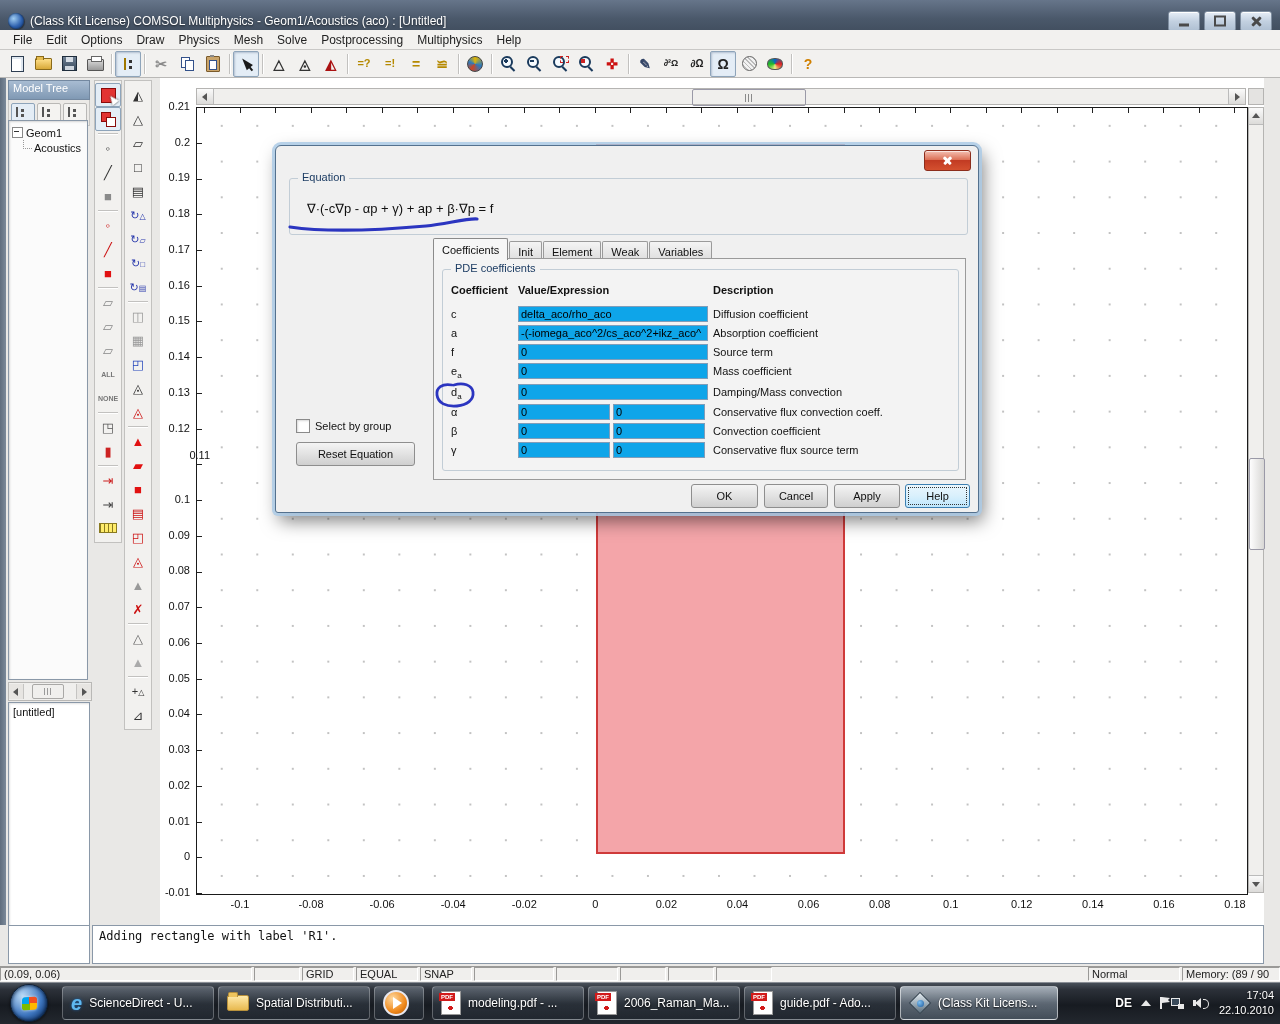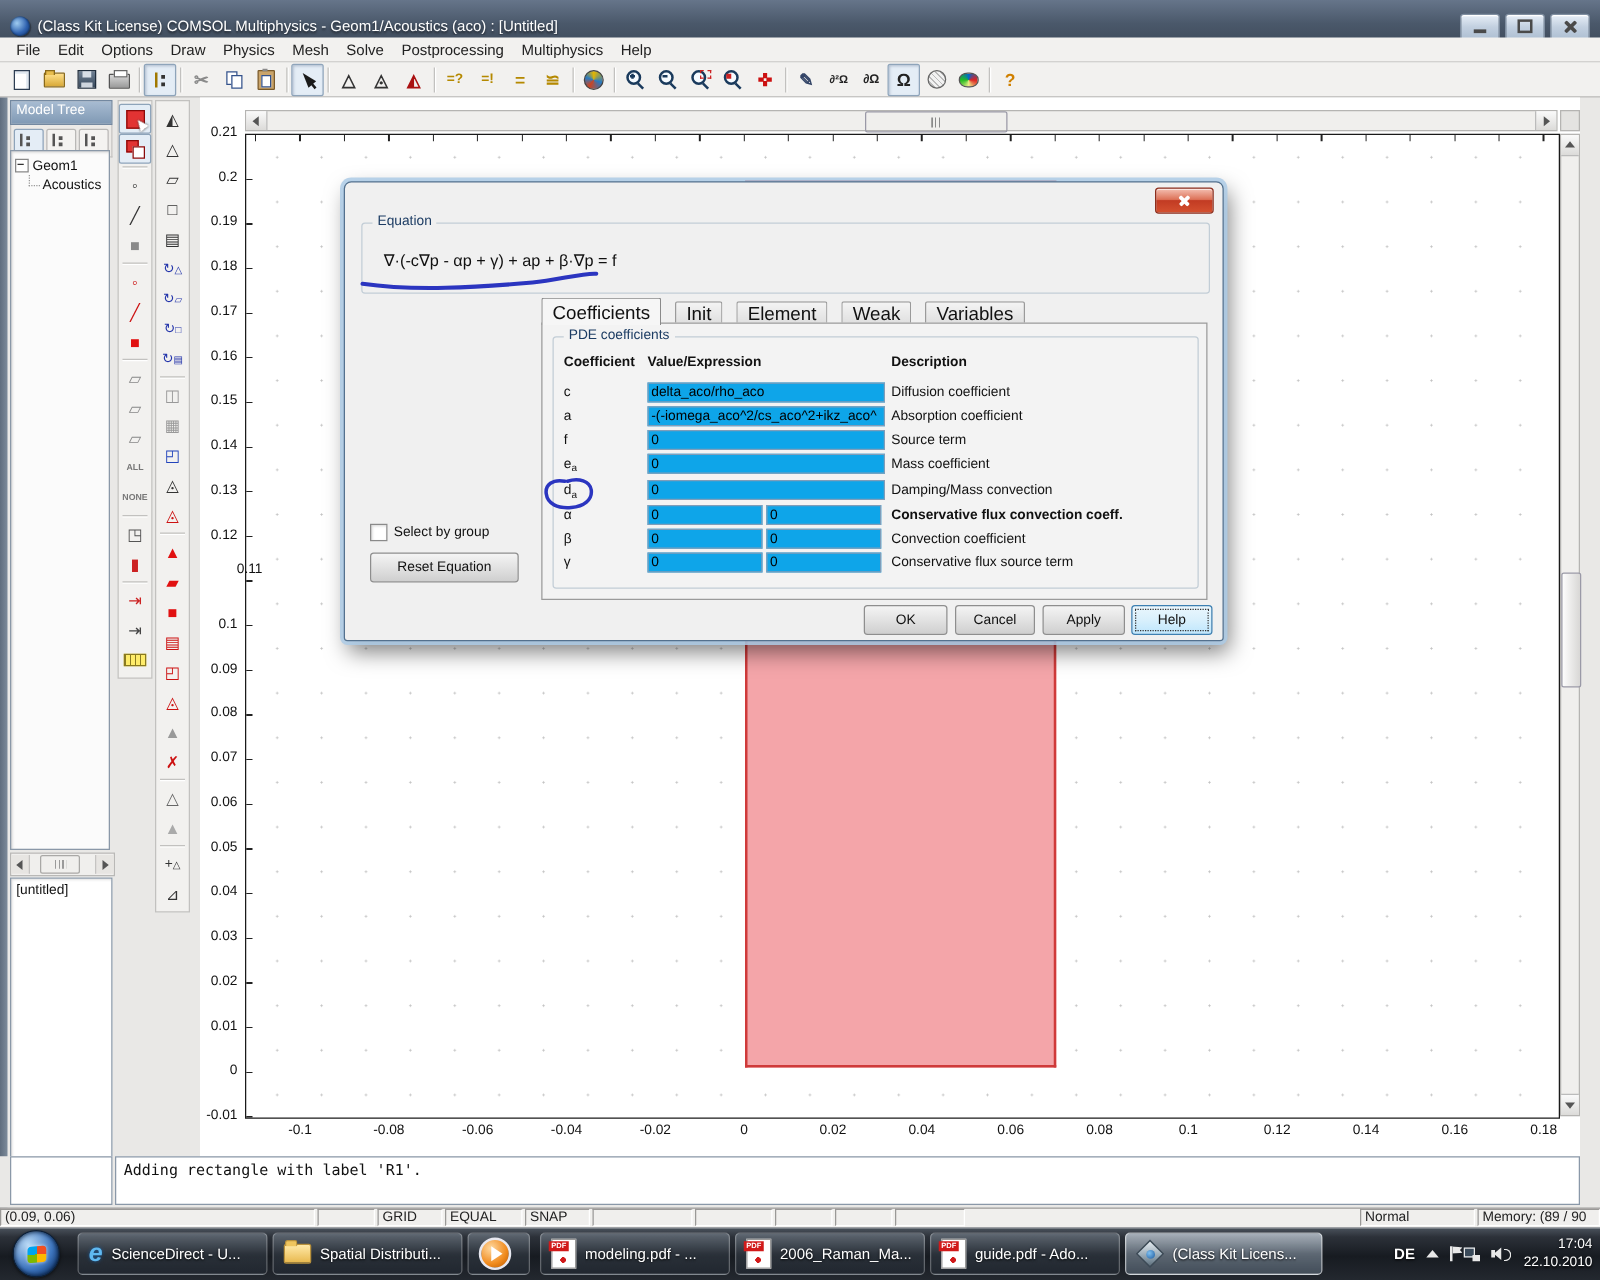--- a/index.html
+++ b/index.html
@@ -193,22 +193,22 @@
   .sd-item{height:17px;font-size:11px;padding:1px 3px;box-sizing:border-box}
   .sd-item.sel{background:#3399ff;color:#fff}
   #sd-scroll{position:absolute;right:0;top:0;width:14px;height:100%;background:#f0efed;border-left:1px solid #cfcfcf}
   #sd-scroll .varr{width:13px;height:14px}
   .cb-row{position:absolute;display:flex;align-items:center;gap:5px;font-size:11px}
   .cb-box{width:12px;height:12px;background:#fff;border:1px solid #8a8a8a;box-shadow:inset 1px 1px 2px rgba(0,0,0,.15)}
   .win-btn{position:absolute;height:22px;border:1px solid #8e8e8e;border-radius:3px;font-size:11px;color:#111;
     background:linear-gradient(#f4f4f4,#e2e2e2 50%,#cfcfcf);display:flex;align-items:center;justify-content:center}
   .win-btn.focused{border-color:#3c7fb1;background:linear-gradient(#eaf6fd,#d9f0fc 50%,#bee6fd);outline:1px dotted #333;outline-offset:-4px}
   #tabs{position:absolute;left:157px;top:94px;height:20px;display:flex;align-items:flex-end}
-  .tab{height:17px;padding:1px 8px 0;font-size:15px;border:1px solid #9a9a9a;border-bottom:none;border-radius:2px 2px 0 0;
-    background:linear-gradient(#f4f4f4,#dedede);margin-right:11px;display:flex;align-items:center}
+  .tab{height:17px;padding:1px 8px 0;font-size:11px;border:1px solid #9a9a9a;border-bottom:none;border-radius:2px 2px 0 0;
+    background:linear-gradient(#f4f4f4,#dedede);margin-right:1px;display:flex;align-items:center}
   .tab.active{height:20px;background:#f6f6f6;position:relative;z-index:2;border-color:#8a8a8a}
   #tabpanel{position:absolute;left:157px;top:113px;width:531px;height:220px;border:1px solid #9a9a9a;background:#f3f3f3;margin-top:-1px}
   #pdegroup{position:absolute;left:8px;top:10px;width:515px;height:200px;border:1px solid #c2cdd6;border-radius:3px}
   #pdegroup .grouplabel{background:#f3f3f3}
   .th{position:absolute;font-size:11px;font-weight:bold;color:#111}
   .trow-coef{position:absolute;left:8px;font-size:11px;width:60px}
   .trow-coef sub{font-size:8px}
   .trow-desc{position:absolute;left:270px;font-size:11px;white-space:nowrap}
   .tinput{position:absolute;height:16px;border:1px solid #7f9db9;background:#0ea5e9;font-size:11px;font-family:"Liberation Sans",sans-serif;padding:0 2px;box-sizing:border-box}
   #annot-svg{position:absolute;left:0;top:0;pointer-events:none;z-index:5}
@@ -718,21 +718,21 @@
           <div class="trow-desc" style="top: 76px;">Source term</div>
           <div class="trow-coef" style="top: 95px;">e<sub>a</sub></div>
           <input class="tinput" value="0" style="left: 75px; top: 93px; width: 190px;">
           <div class="trow-desc" style="top: 95px;">Mass coefficient</div>
           <div class="trow-coef" style="top: 116px;">d<sub>a</sub></div>
           <input class="tinput" value="0" style="left: 75px; top: 114px; width: 190px;">
           <div class="trow-desc" style="top: 116px;">Damping/Mass convection</div>
           <div class="trow-coef" style="top: 136px;">α</div>
           <input class="tinput" value="0" style="left: 75px; top: 134px; width: 92px;">
           <input class="tinput" value="0" style="left: 170px; top: 134px; width: 92px;">
-          <div class="trow-desc" style="top: 136px; font-weight: bold;">Conservative flux convection coeff.</div>
+          <div class="trow-desc" style="top: 136px;">Conservative flux convection coeff.</div>
           <div class="trow-coef" style="top: 155px;">β</div>
           <input class="tinput" value="0" style="left: 75px; top: 153px; width: 92px;">
           <input class="tinput" value="0" style="left: 170px; top: 153px; width: 92px;">
           <div class="trow-desc" style="top: 155px;">Convection coefficient</div>
           <div class="trow-coef" style="top: 174px;">γ</div>
           <input class="tinput" value="0" style="left: 75px; top: 172px; width: 92px;">
           <input class="tinput" value="0" style="left: 170px; top: 172px; width: 92px;">
           <div class="trow-desc" style="top: 174px;">Conservative flux source term</div>
         </div>
     </div>

